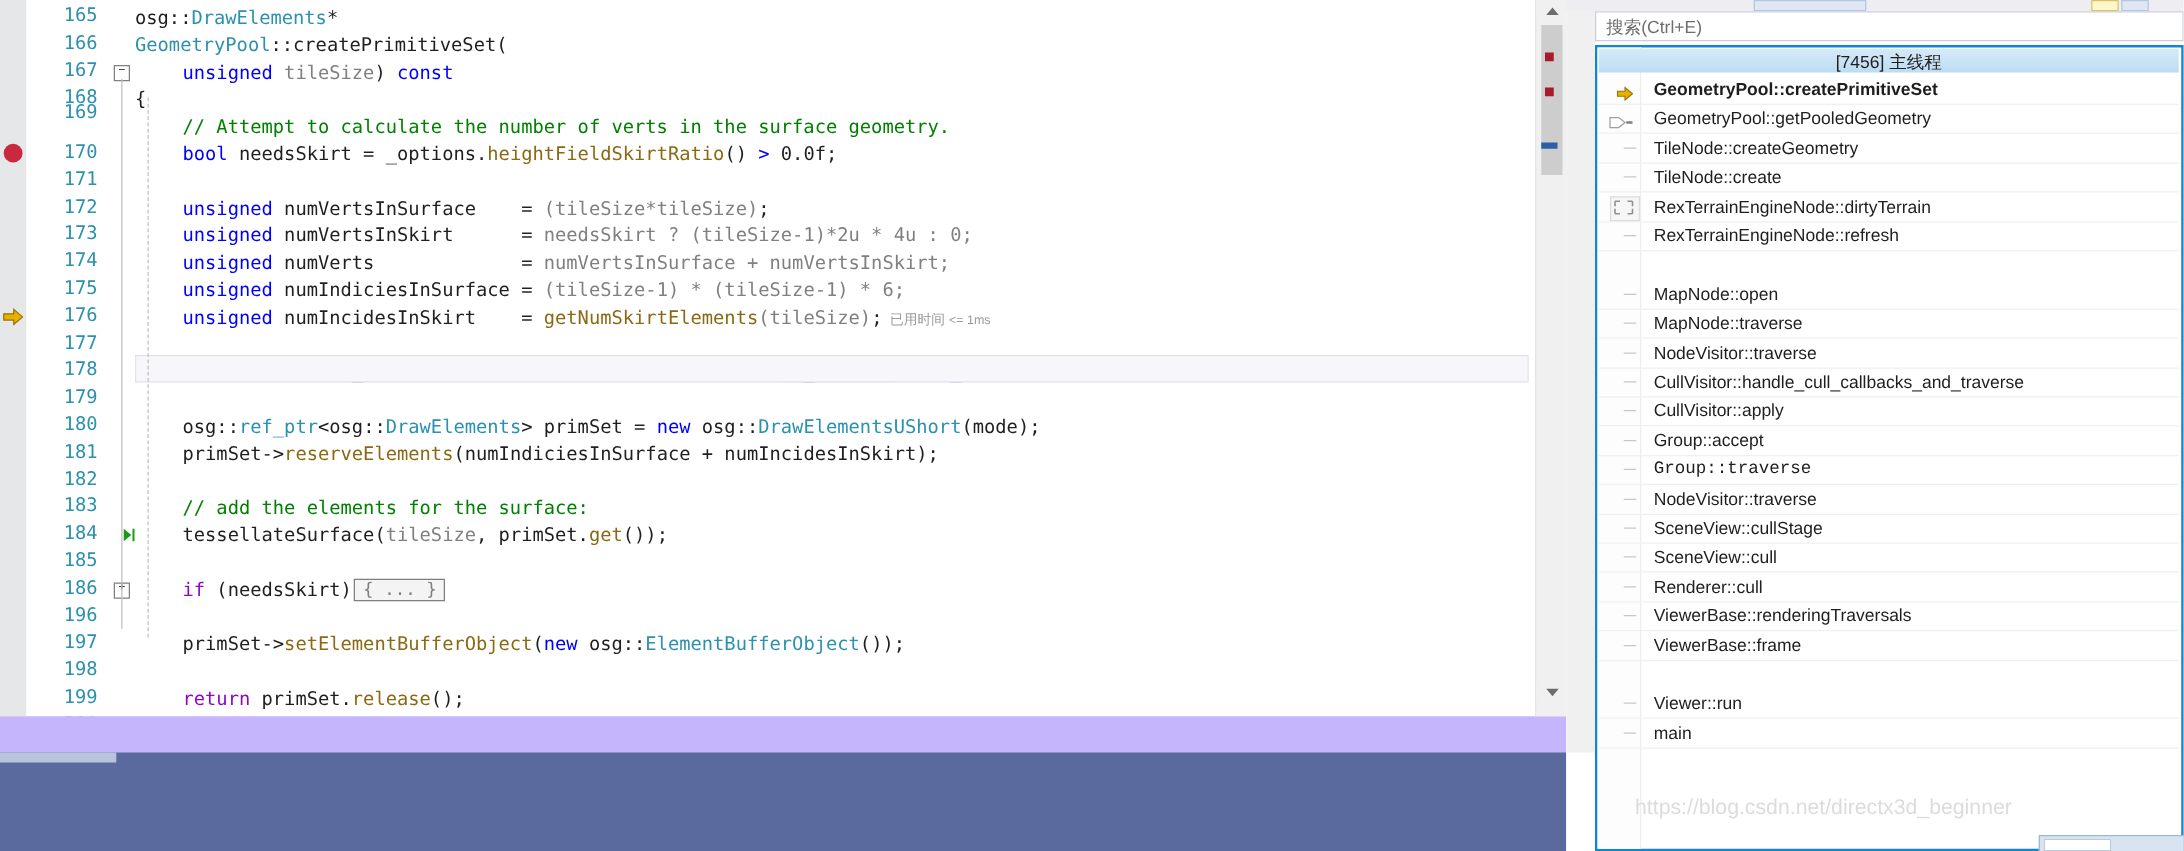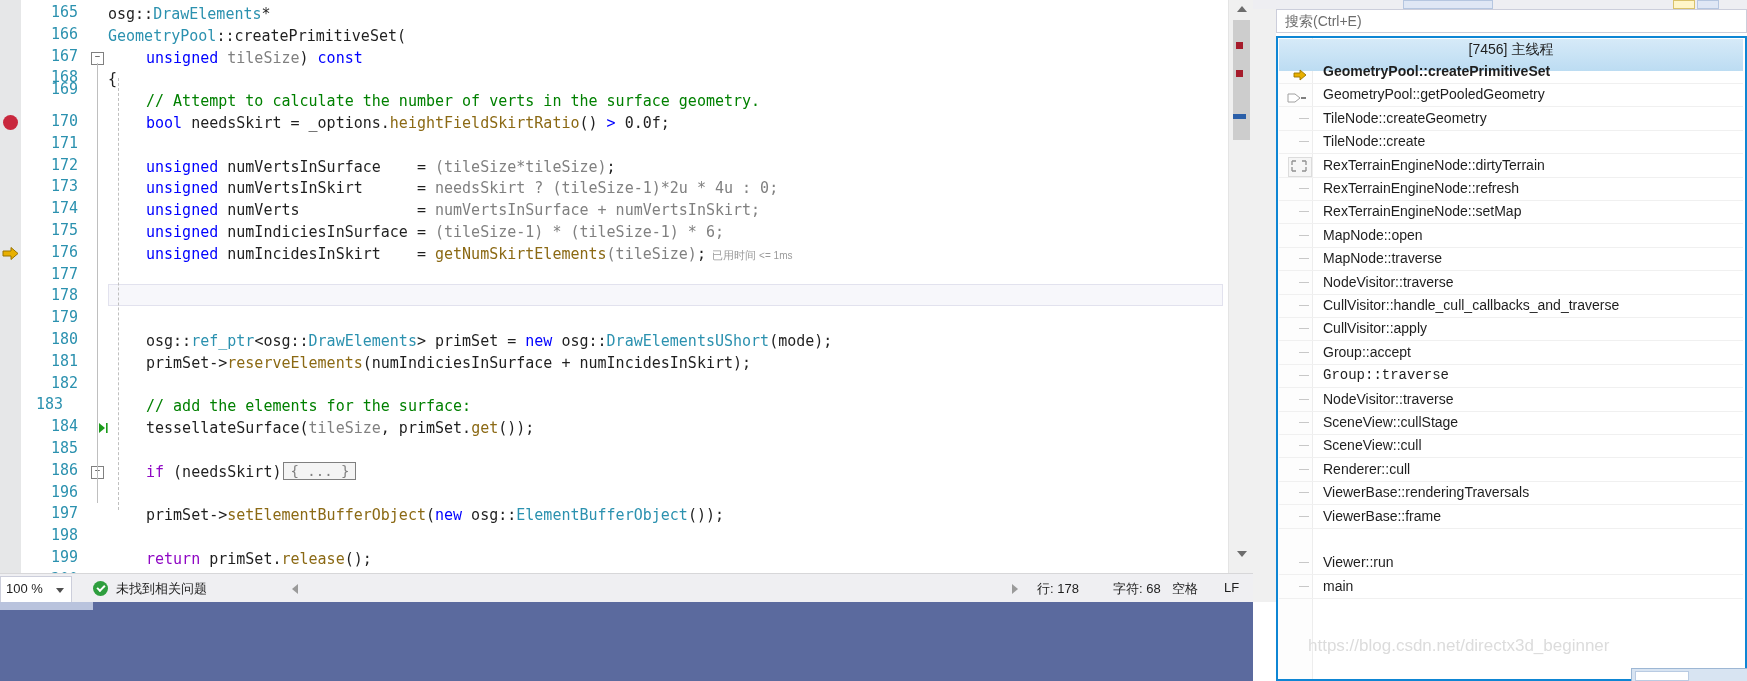--- a/index.html
+++ b/index.html
@@ -109,21 +109,21 @@
   
   .markbar{position:absolute;left:0;top:0;width:23px;height:602px;background:#f0f0f0;}
 
   .searchbar{position:absolute;left:23px;top:9px;width:471px;height:24px;background:#ffffff;
              border:1px solid #cccedb;box-sizing:border-box;}
   .searchbar .ph{position:absolute;left:8px;top:3px;font-size:14px;color:#6d6d6d;}
 
   .cs-list{position:absolute;left:23px;top:36px;width:471px;height:645px;background:#ffffff;
            border:2px solid #0e86d4;box-sizing:border-box;}
   .cs-gutter{position:absolute;left:0;top:0;width:34px;height:100%;background:#fdfdfd;border-right:1px solid #ededed;}
-  .cs-header{position:absolute;left:1px;top:1px;width:464px;height:32px;
+  .cs-header{position:absolute;left:1px;top:1px;width:464px;height:19px;
              background:linear-gradient(#d6eaf8,#bcdcf2);text-align:center;font-size:14px;color:#1e1e1e;
              line-height:21px;}
   .cs-row{position:absolute;left:1px;height:23px;width:464px;border-bottom:1px solid #f0f0f0;
           font-size:14px;color:#1e1e1e;line-height:23px;}
   .cs-row .lbl{position:absolute;left:44px;top:0;white-space:nowrap;}
   .cs-row.active .lbl{font-weight:bold;}
   .cs-yellow{position:absolute;left:14px;top:5px;width:14px;height:12px;}
   .cs-hollow{position:absolute;left:8px;top:5px;width:20px;height:12px;}
   .cs-icon{position:absolute;left:9px;top:3px;width:22px;height:18px;border:1px solid #dcdcdc;background:#f6f6f6;}
   .cs-tick{position:absolute;left:20px;width:10px;height:0;border-top:1px solid #c8c8c8;}
@@ -158,21 +158,21 @@
           <div class="ln" style="top: 177.4px;">173</div>
           <div class="ln" style="top: 199.2px;">174</div>
           <div class="ln" style="top: 221px;">175</div>
           <div class="ln" style="top: 242.8px;">176</div>
           <div class="ln" style="top: 264.6px;">177</div>
           <div class="ln" style="top: 286.4px;">178</div>
           <div class="ln" style="top: 308.2px;">179</div>
           <div class="ln" style="top: 330px;">180</div>
           <div class="ln" style="top: 351.8px;">181</div>
           <div class="ln" style="top: 373.6px;">182</div>
-          <div class="ln" style="top: 395.4px; text-align: center;">183</div>
+          <div class="ln" style="top: 395.4px;">183</div>
           <div class="ln" style="top: 417.2px;">184</div>
           <div class="ln" style="top: 439px;">185</div>
           <div class="ln" style="top: 460.8px;">186</div>
           <div class="ln" style="top: 482.6px;">196</div>
           <div class="ln" style="top: 504.4px;">197</div>
           <div class="ln" style="top: 526.2px;">198</div>
           <div class="ln" style="top: 548px;">199</div>
           <div class="ln" style="top: 569.8px;">200</div>
         </div>
       <div class="outline">
@@ -194,34 +194,20 @@
         </div>
       <div class="vs-thumb" style="top:20px;height:120px"></div>
       <div class="vs-mark red" style="top:42px"></div>
       <div class="vs-mark red" style="top:70px"></div>
       <div class="vs-mark blue" style="top:114px"></div>
       <div class="vs-btn vs-dn" style="top:545px">
           <div class="tri"></div>
         </div>
     </div>
 
-    <div class="statusbar">
-      <div class="zoombox">
-        <div class="zt">100 %</div>
-        <div class="zc"></div>
-      </div>
-      <div class="okcircle"></div>
-      <div class="statustext">未找到相关问题</div>
-      <div class="leftarrow"></div>
-      <div class="rightarrow"></div>
-      <div class="sbitem" style="left:1037px">行: 178</div>
-      <div class="sbitem" style="left:1113px">字符: 68</div>
-      <div class="sbitem" style="left:1172px">空格</div>
-      <div class="sbitem" style="left:1224px">LF</div>
-    </div>
 
     <div class="bluestrip">
       <div class="light"></div>
     </div>
   </div>
 
   <div class="right-pane">
 
     <div class="markbar"></div>
 
@@ -264,24 +250,20 @@
               <g fill="none" stroke="#909090" stroke-width="1.3">
                 <path d="M3 3 h4 M3 3 v4 M17 3 h-4 M17 3 v4 M3 13 h4 M3 13 v-4 M17 13 h-4 M17 13 v-4"></path>
               </g>
             </svg></div>
           <div class="lbl">RexTerrainEngineNode::dirtyTerrain</div>
         </div>
         <div class="cs-row" style="top: 139px;">
           <div class="cs-tick" style="top: 11px;"></div>
           <div class="lbl">RexTerrainEngineNode::refresh</div>
         </div>
-        <div class="cs-row" style="top: 162.4px;">
-          <div class="cs-tick" style="top: 11px;"></div>
-          <div class="lbl">RexTerrainEngineNode::setMap</div>
-        </div>
         <div class="cs-row" style="top: 185.8px;">
           <div class="cs-tick" style="top: 11px;"></div>
           <div class="lbl">MapNode::open</div>
         </div>
         <div class="cs-row" style="top: 209.2px;">
           <div class="cs-tick" style="top: 11px;"></div>
           <div class="lbl">MapNode::traverse</div>
         </div>
         <div class="cs-row" style="top: 232.6px;">
           <div class="cs-tick" style="top: 11px;"></div>

